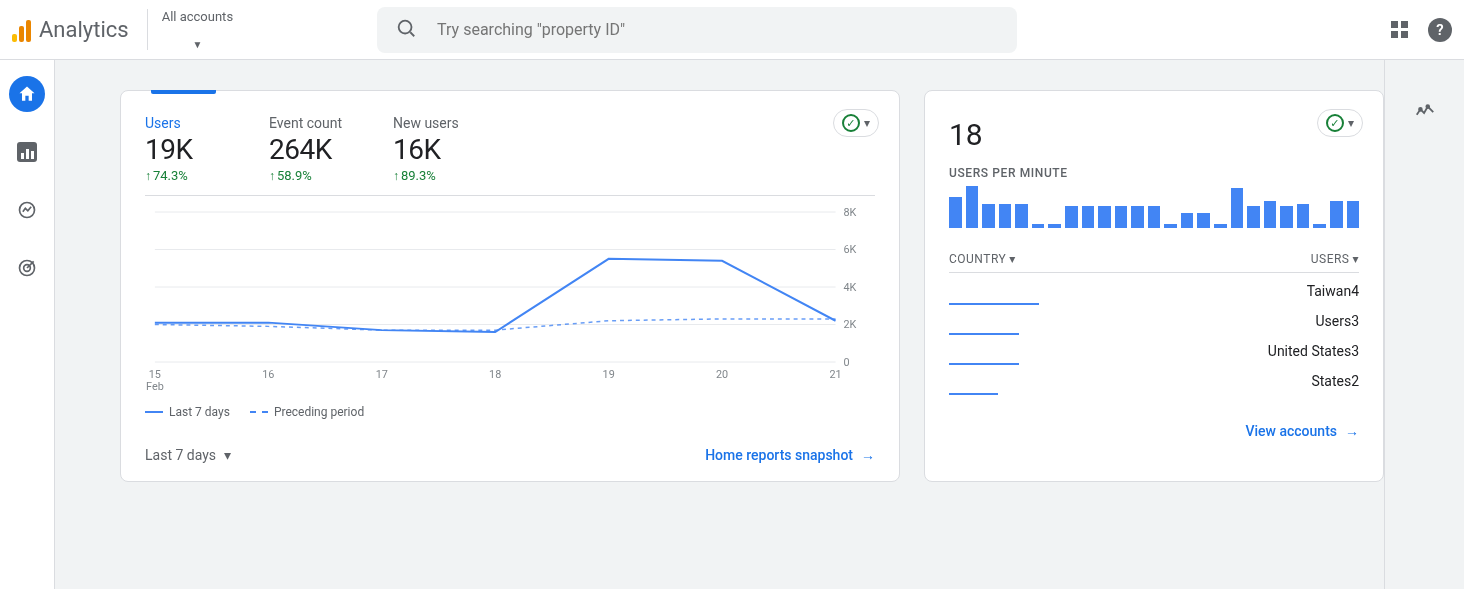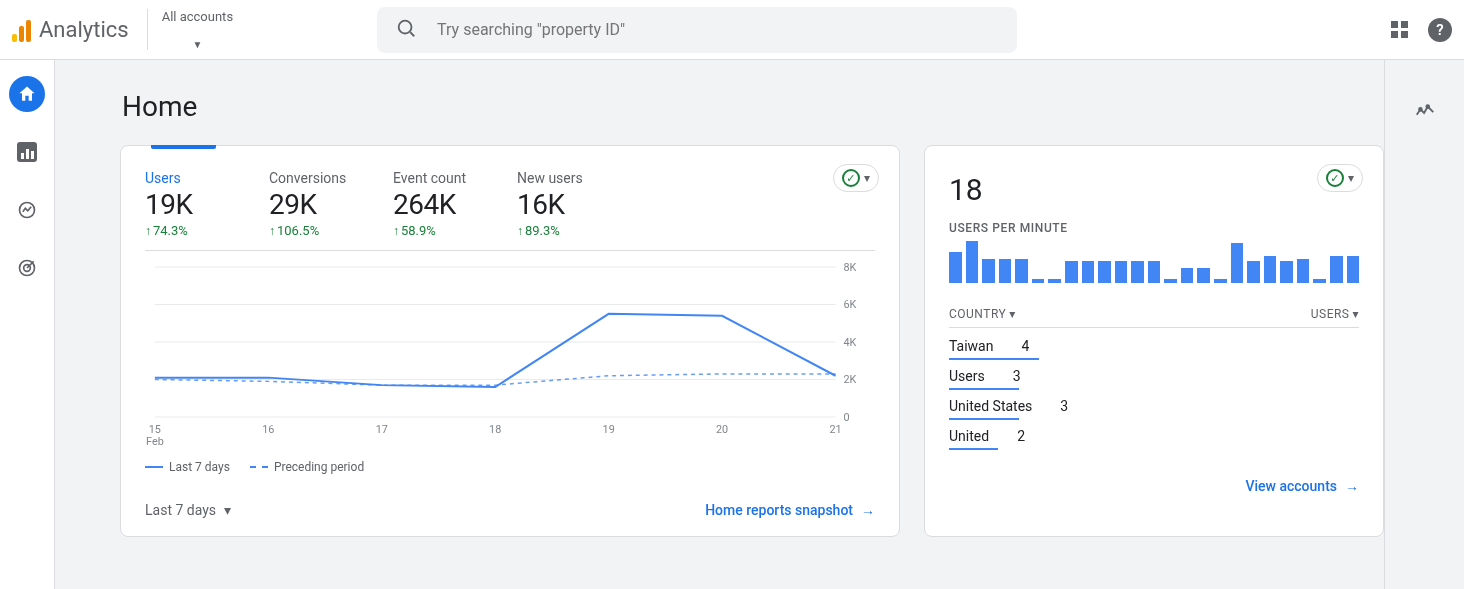--- a/index.html
+++ b/index.html
@@ -149,21 +149,21 @@
   
   .rt-title{font-size:12px;letter-spacing:0.6px;color:var(--subtext);font-weight:500;}
   .rt-value{font-size:30px;margin:2px 0 14px 0;}
   .mini-bars{display:flex;align-items:flex-end;gap:4px;height:42px;margin:6px 0 18px 0;}
   .mini-bars span{flex:1;background:#4285f4;max-width:14px;}
   .rt-table{width:100%;font-size:14px;}
   .rt-head{display:flex;justify-content:space-between;color:var(--subtext);
     font-size:12px;letter-spacing:0.5px;padding:6px 0;
     border-bottom:1px solid var(--border);margin-bottom:2px;}
   .rt-head span{display:flex;align-items:center;gap:3px;cursor:pointer;}
-  .rt-row{display:flex;justify-content:flex-start;position:relative;padding:8px 0 6px 0;gap:28px;}
+  .rt-row{display:flex;justify-content:flex-end;position:relative;padding:8px 0 6px 0;}
   .rt-row::after{content:"";position:absolute;left:0;bottom:0;height:2px;background:#4285f4;}
   .rt-row[data-bar="25"]::after{width:22%;}
   .rt-row[data-bar="18"]::after{width:17%;}
   .rt-row[data-bar="17"]::after{width:17%;}
   .rt-row[data-bar="12"]::after{width:12%;}
 
   
   .insights-rail{
     position:absolute;right:0;top:0;bottom:0;width:80px;
     border-left:1px solid var(--border);
@@ -234,41 +234,35 @@
       <svg viewBox="0 0 24 24" fill="none" stroke="currentColor" stroke-width="2">
           <circle cx="12" cy="12" r="9"></circle>
           <circle cx="12" cy="12" r="4"></circle>
           <line x1="12" y1="12" x2="20" y2="4"></line>
         </svg>
     </div>
   </div>
 
   <div class="main">
     <div class="page">
-      <h1 class="page-title">Home</h1>
 
       <div class="cards">
 
         <div class="card card1">
           <div class="active-tab-strip"></div>
           <div class="status-pill">
             <span class="ok">✓</span>
             <span>▾</span>
           </div>
           <div class="card-pad">
             <div class="metrics" id="metrics-row">
                 <div class="metric">
                   <div class="m-label active">Users</div>
                   <div class="m-value">19K</div>
                   <div class="m-delta">74.3%</div>
-                </div>
-                <div class="metric">
-                  <div class="m-label">Conversions</div>
-                  <div class="m-value">29K</div>
-                  <div class="m-delta">106.5%</div>
                 </div>
                 <div class="metric">
                   <div class="m-label">Event count</div>
                   <div class="m-value">264K</div>
                   <div class="m-delta">58.9%</div>
                 </div>
                 <div class="metric">
                   <div class="m-label">New users</div>
                   <div class="m-value">16K</div>
                   <div class="m-delta">89.3%</div>
@@ -382,21 +376,21 @@
                 </div>
                 <div class="rt-row" data-bar="18">
                   <span>Users</span>
                   <span>3</span>
                 </div>
                 <div class="rt-row" data-bar="17">
                   <span>United States</span>
                   <span>3</span>
                 </div>
                 <div class="rt-row" data-bar="12">
-                  <span>United</span>
+                  <span>States</span>
                   <span>2</span>
                 </div>
               </div>
           </div>
           <div class="card-footer" style="justify-content:flex-end;">
             <div class="link-btn">
               <span>View accounts</span>
               <span>→</span>
             </div>
           </div>

